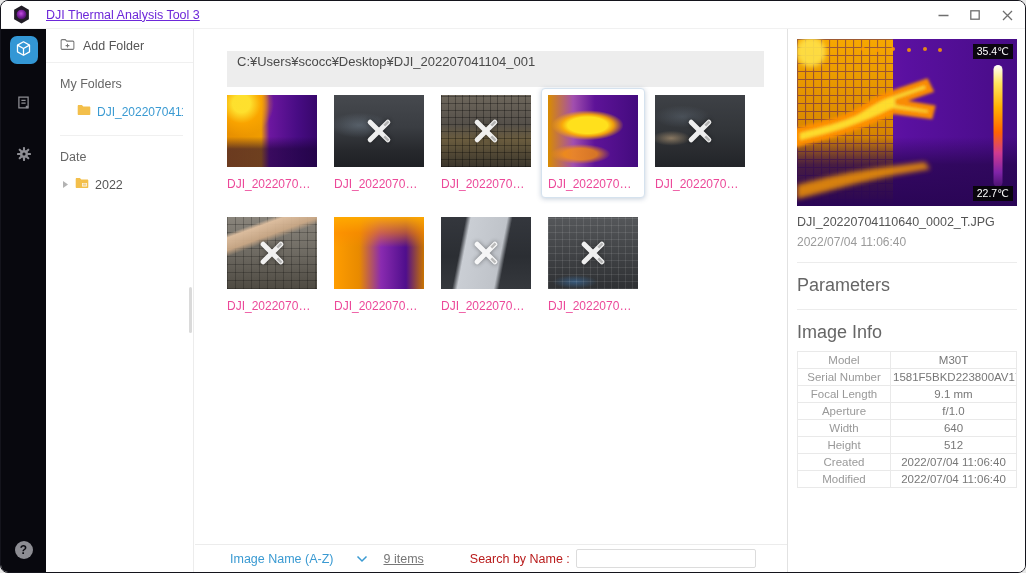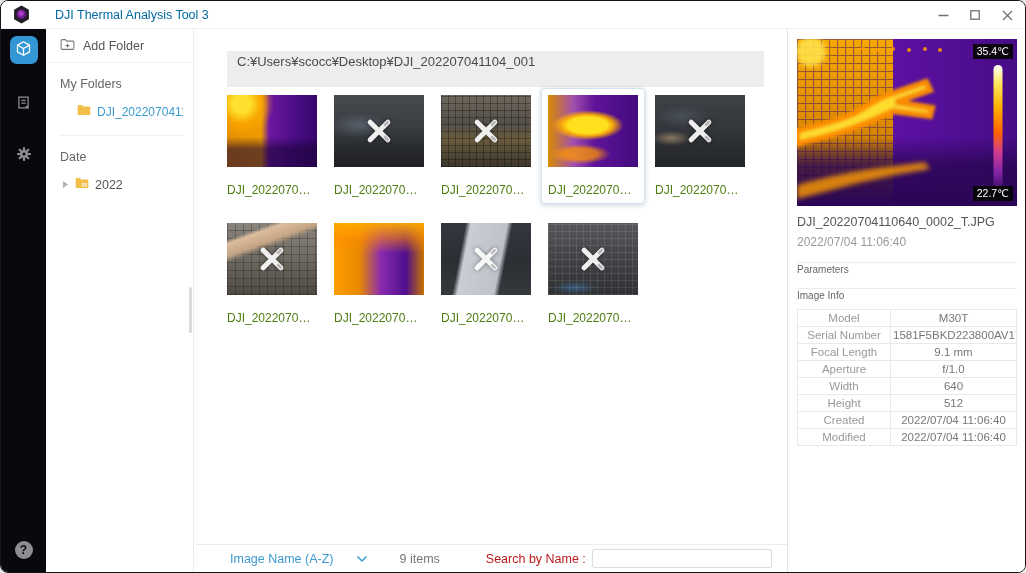--- a/index.html
+++ b/index.html
@@ -6,21 +6,21 @@
   *{box-sizing:border-box;}
   .window{
     position:relative;width:1026px;height:573px;background:#fff;
     border:1px solid #14141c;border-radius:8px;overflow:hidden;
     font-family:"Liberation Sans","DejaVu Sans",sans-serif;color:#444;
   }
   
   .titlebar{position:absolute;top:0;left:0;right:0;height:28px;background:#fff;
     border-bottom:1px solid #f1f1f1;display:flex;align-items:center;z-index:6;}
   .app-icon{margin-left:12px;display:flex;}
-  .app-title{margin-left:25px;font-size:12.5px;color:#0369a1;}
+  .app-title{margin-left:16px;font-size:12.5px;color:#6d28d9;text-decoration:underline;}
   .win-controls{position:absolute;right:10px;top:0;height:28px;display:flex;align-items:center;gap:16px;}
   .wc{width:16px;height:16px;display:flex;align-items:center;justify-content:center;cursor:default;}
   
   .rail{position:absolute;top:28px;left:0;width:45px;bottom:0;background:#08080e;
     display:flex;flex-direction:column;align-items:center;}
   .rail-item{width:28px;height:28px;display:flex;align-items:center;justify-content:center;border-radius:7px;}
   .rail-item.active{background:#3397d5;}
   .ri-1{margin-top:7px;} .ri-2{margin-top:26px;} .ri-3{margin-top:24px;}
   .rail-help{position:absolute;bottom:13px;width:18px;height:18px;border-radius:50%;
     background:#8d8d93;color:#0a0a10;font-size:12px;font-weight:bold;
@@ -40,21 +40,21 @@
   .lp-scroll{position:absolute;right:1px;top:258px;width:3px;height:46px;background:#dadada;border-radius:2px;}
   
   .main{position:absolute;top:28px;left:194px;right:238px;bottom:0;background:#fff;}
   .path-bar{margin:22px 0 0 32px;width:537px;height:36px;background:#ededed;
     color:#4a4a4a;font-size:13px;line-height:22px;padding-left:10px;}
   .thumb-grid{position:absolute;top:59px;left:25px;right:6px;display:flex;flex-wrap:wrap;
     column-gap:3px;row-gap:12px;}
   .thumb-card{width:104px;padding:6px;border:1px solid transparent;border-radius:4px;}
   .thumb-card.selected{background:#fff;border-color:#d5e2ee;box-shadow:0 1px 5px rgba(70,100,135,.3);}
   .thumb-img{width:90px;height:72px;position:relative;overflow:hidden;}
-  .thumb-label{margin-top:16px;font-size:12px;color:#4d7c0f;white-space:nowrap;overflow:hidden;}
+  .thumb-label{margin-top:10px;font-size:12px;color:#ec4899;white-space:nowrap;overflow:hidden;}
   .noedit{position:absolute;inset:0;display:flex;align-items:center;justify-content:center;
     filter:drop-shadow(0 0 2px rgba(0,0,0,.45));}
   
   .v-thermal-curtain{background:
     linear-gradient(180deg,rgba(20,2,48,0) 58%,rgba(24,2,52,.6) 75%),
     radial-gradient(circle at 16% 12%,rgba(255,228,48,.95) 0 9%,rgba(255,170,0,.7) 20%,rgba(255,170,0,0) 33%),
     linear-gradient(90deg,#e88f00 0%,#ef9c00 38%,#6d17a0 47%,#480c84 78%,#37076b 100%);}
   .v-photo-dark{background:
     radial-gradient(ellipse 42px 18px at 28% 42%,rgba(150,172,192,.3),rgba(0,0,0,0) 70%),
     linear-gradient(180deg,#46494e 0%,#3a3d42 45%,#26282c 78%,#1e2024 100%);}
@@ -84,36 +84,36 @@
   .v-photo-net2{background:
     repeating-linear-gradient(90deg,rgba(255,255,255,.09) 0 1px,rgba(0,0,0,0) 1px 7px),
     repeating-linear-gradient(0deg,rgba(255,255,255,.09) 0 1px,rgba(0,0,0,0) 1px 7px),
     radial-gradient(ellipse 30px 9px at 30% 90%,rgba(60,120,180,.55),rgba(0,0,0,0) 75%),
     linear-gradient(180deg,#55575a 0%,#434548 45%,#2e3033 100%);}
   
   .footer{position:absolute;left:0;right:0;bottom:0;height:28px;border-top:1px solid #ececec;
     background:#fff;display:flex;align-items:center;font-size:12.5px;}
   .sort-label{margin-left:35px;color:#3a9ad2;}
   .sort-chevron{margin-left:22px;display:flex;}
-  .items-count{margin-left:32px;color:#777;}
+  .items-count{margin-left:16px;color:#777;text-decoration:underline;}
   .search-label{margin-left:46px;color:#b91c1c;}
   .search-input{margin-left:6px;width:180px;height:19px;border:1px solid #dcdcdc;border-radius:2px;
     font-size:12px;padding:0 5px;outline:none;color:#444;font-family:inherit;}
   
   .right-panel{position:absolute;top:28px;right:0;width:238px;bottom:0;background:#fff;
     border-left:1px solid #e2e2e2;padding:10px 8px 0 9px;}
   .preview{position:relative;width:220px;height:167px;}
   .preview svg{display:block;}
   .badge{position:absolute;background:rgba(5,5,5,.92);color:#fff;font-size:10.5px;
     padding:1px 4px;line-height:13px;}
   .badge-max{top:5px;right:4px;} .badge-min{bottom:5px;right:4px;}
   .preview-filename{margin-top:9px;font-size:12.5px;color:#555;white-space:nowrap;}
   .preview-date{margin-top:6px;font-size:12px;color:#9a9a9a;}
   .rp-div{border-top:1px solid #ececec;margin-top:13px;}
-  .rp-title{margin-top:1px;font-size:10px;color:#666;}
+  .rp-title{margin-top:12px;font-size:18px;color:#666;}
   .rp-table{width:100%;border-collapse:collapse;margin-top:8px;table-layout:fixed;}
   .rp-table td{border:1px solid #e9e9e9;height:17px;font-size:11.5px;text-align:center;
     padding:0 2px;white-space:nowrap;overflow:hidden;}
   .rp-table .t-label{width:93px;color:#999;}
   .rp-table .t-value{color:#777;}
 </style>
 </head>
 <body>
 
 <div class="window">

